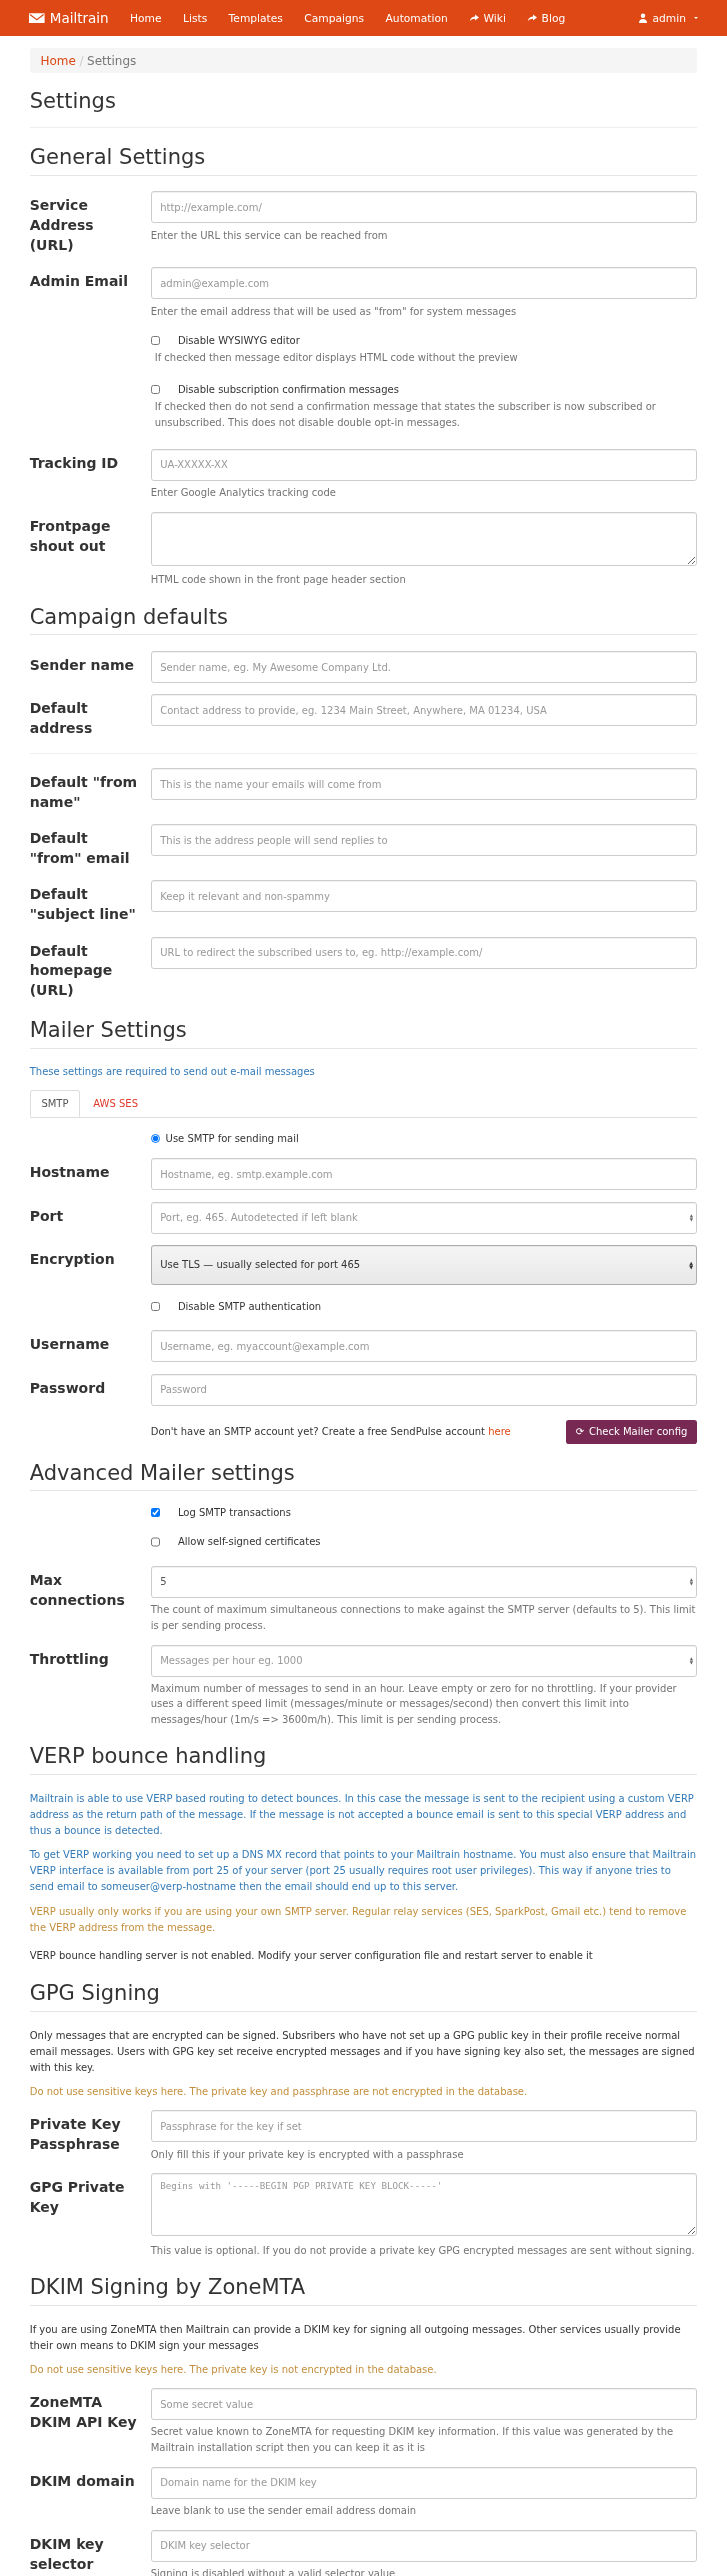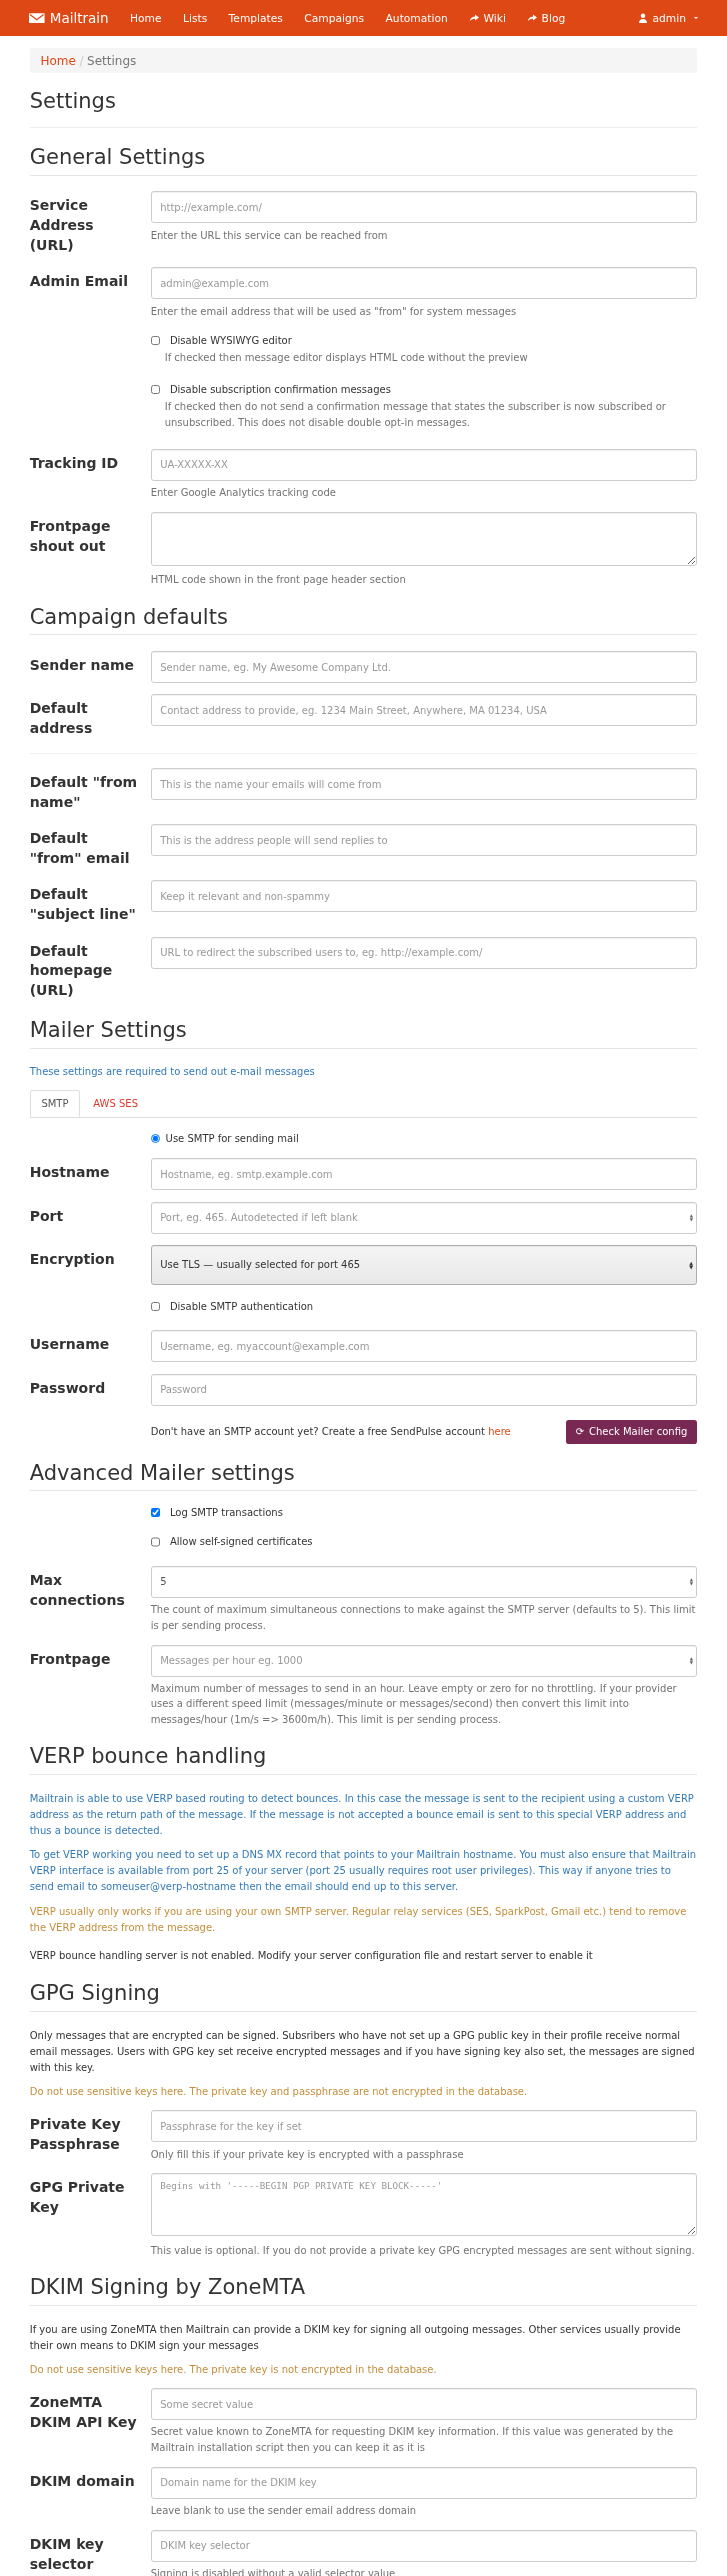--- a/index.html
+++ b/index.html
@@ -36,31 +36,31 @@
     width:100%; padding:4.3px 8.5px; font-size:10px; color:#555; line-height:1.42;
     border:0.7px solid #ccc; border-radius:2.8px; background:#fff;
     box-shadow:inset 0 0.7px 0.7px rgba(0,0,0,.075); font-family:"DejaVu Sans",sans-serif;
   }
   .form-control { height:32px; }
   textarea { resize:vertical; }
   textarea.ta-small { height:54px; }
   textarea.ta-key { height:63px; font-family:"DejaVu Sans Mono",monospace; font-size:9.2px; }
   ::placeholder { color:#999; opacity:1; }
   .help-block { color:#737373; margin-top:4.3px; line-height:1.55; }
-  .indent { margin-left:14px; }
+  .indent { margin-left:4px; }
 
   .num-wrap, .sel-wrap { position:relative; }
   .num-wrap .form-control { padding-right:15.6px; }
   .spin { position:absolute; right:4.3px; top:50%; transform:translateY(-50%); display:flex; flex-direction:column; align-items:center; color:#666; font-size:4.3px; line-height:4.3px; pointer-events:none; }
   select { appearance:none; -webkit-appearance:none; -moz-appearance:none; height:40px; color:#333;
     background:linear-gradient(#f5f5f5,#e8e8e8); border:0.7px solid #adadad; }
   .sel-wrap .spin { font-size:5px; color:#333; }
 
   .checkbox-group { margin:15.6px 0 18.5px; }
-  .check-label { font-weight:normal; display:flex; align-items:center; gap:10px; cursor:pointer; color:#333; }
+  .check-label { font-weight:normal; display:flex; align-items:center; gap:18px; cursor:pointer; color:#333; }
   .check-label input { margin:0; width:9.2px; height:9.2px; }
 
   
   .text-info { color:#337ab7; line-height:1.6; margin:2.8px 0 8.5px; }
   .text-warning { color:#c28e3c; line-height:1.6; margin:2.8px 0 10px; }
   .nav-tabs { display:flex; border-bottom:0.7px solid #ddd; margin:10px 0 15.6px; }
   .tab { padding:7px 10.7px; margin-bottom:-0.7px; margin-right:1.4px; border:0.7px solid transparent; border-radius:2.8px 2.8px 0 0; cursor:pointer; font-size:10px; }
   .tab.active { color:#555; background:#fff; border-color:#ddd #ddd #fff #ddd; }
   .tab.inactive { color:#df382c; }
 
@@ -349,21 +349,21 @@
             <span>▲</span>
             <span>▼</span>
           </span>
       </div>
       <div class="help-block">The count of maximum simultaneous connections to make against the SMTP server (defaults to 5). This limit is per sending process.</div>
     </div>
   </div>
 
 
   <div class="form-group">
-    <div class="lbl">Frontpage</div>
+    <div class="lbl">Throttling</div>
     <div class="ctrl">
       <div class="num-wrap">
         <input class="form-control" placeholder="Messages per hour eg. 1000" style="">
         <span class="spin">
             <span>▲</span>
             <span>▼</span>
           </span>
       </div>
       <div class="help-block">Maximum number of messages to send in an hour. Leave empty or zero for no throttling. If your provider uses a different speed limit (messages/minute or messages/second) then convert this limit into messages/hour (1m/s =&gt; 3600m/h). This limit is per sending process.</div>
     </div>

